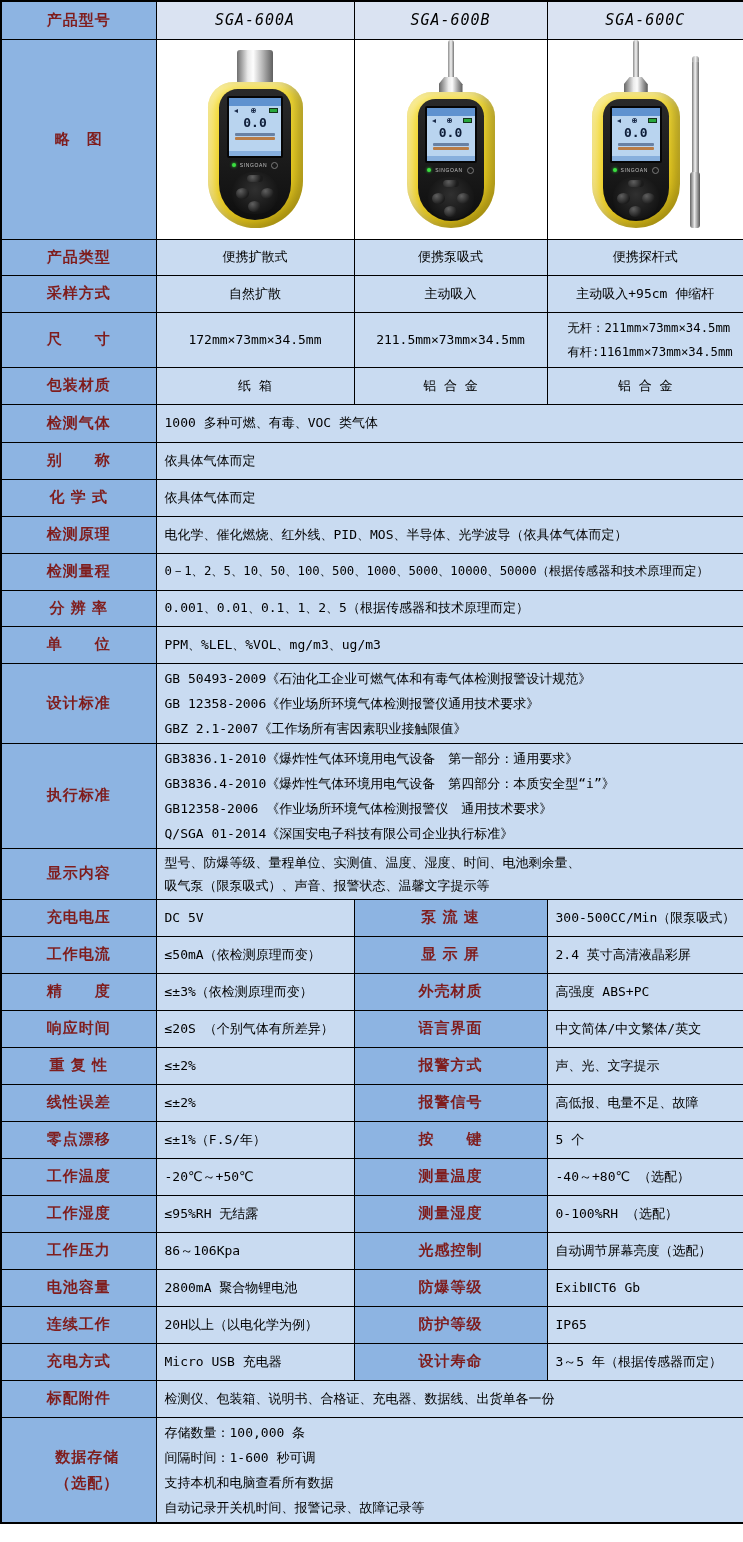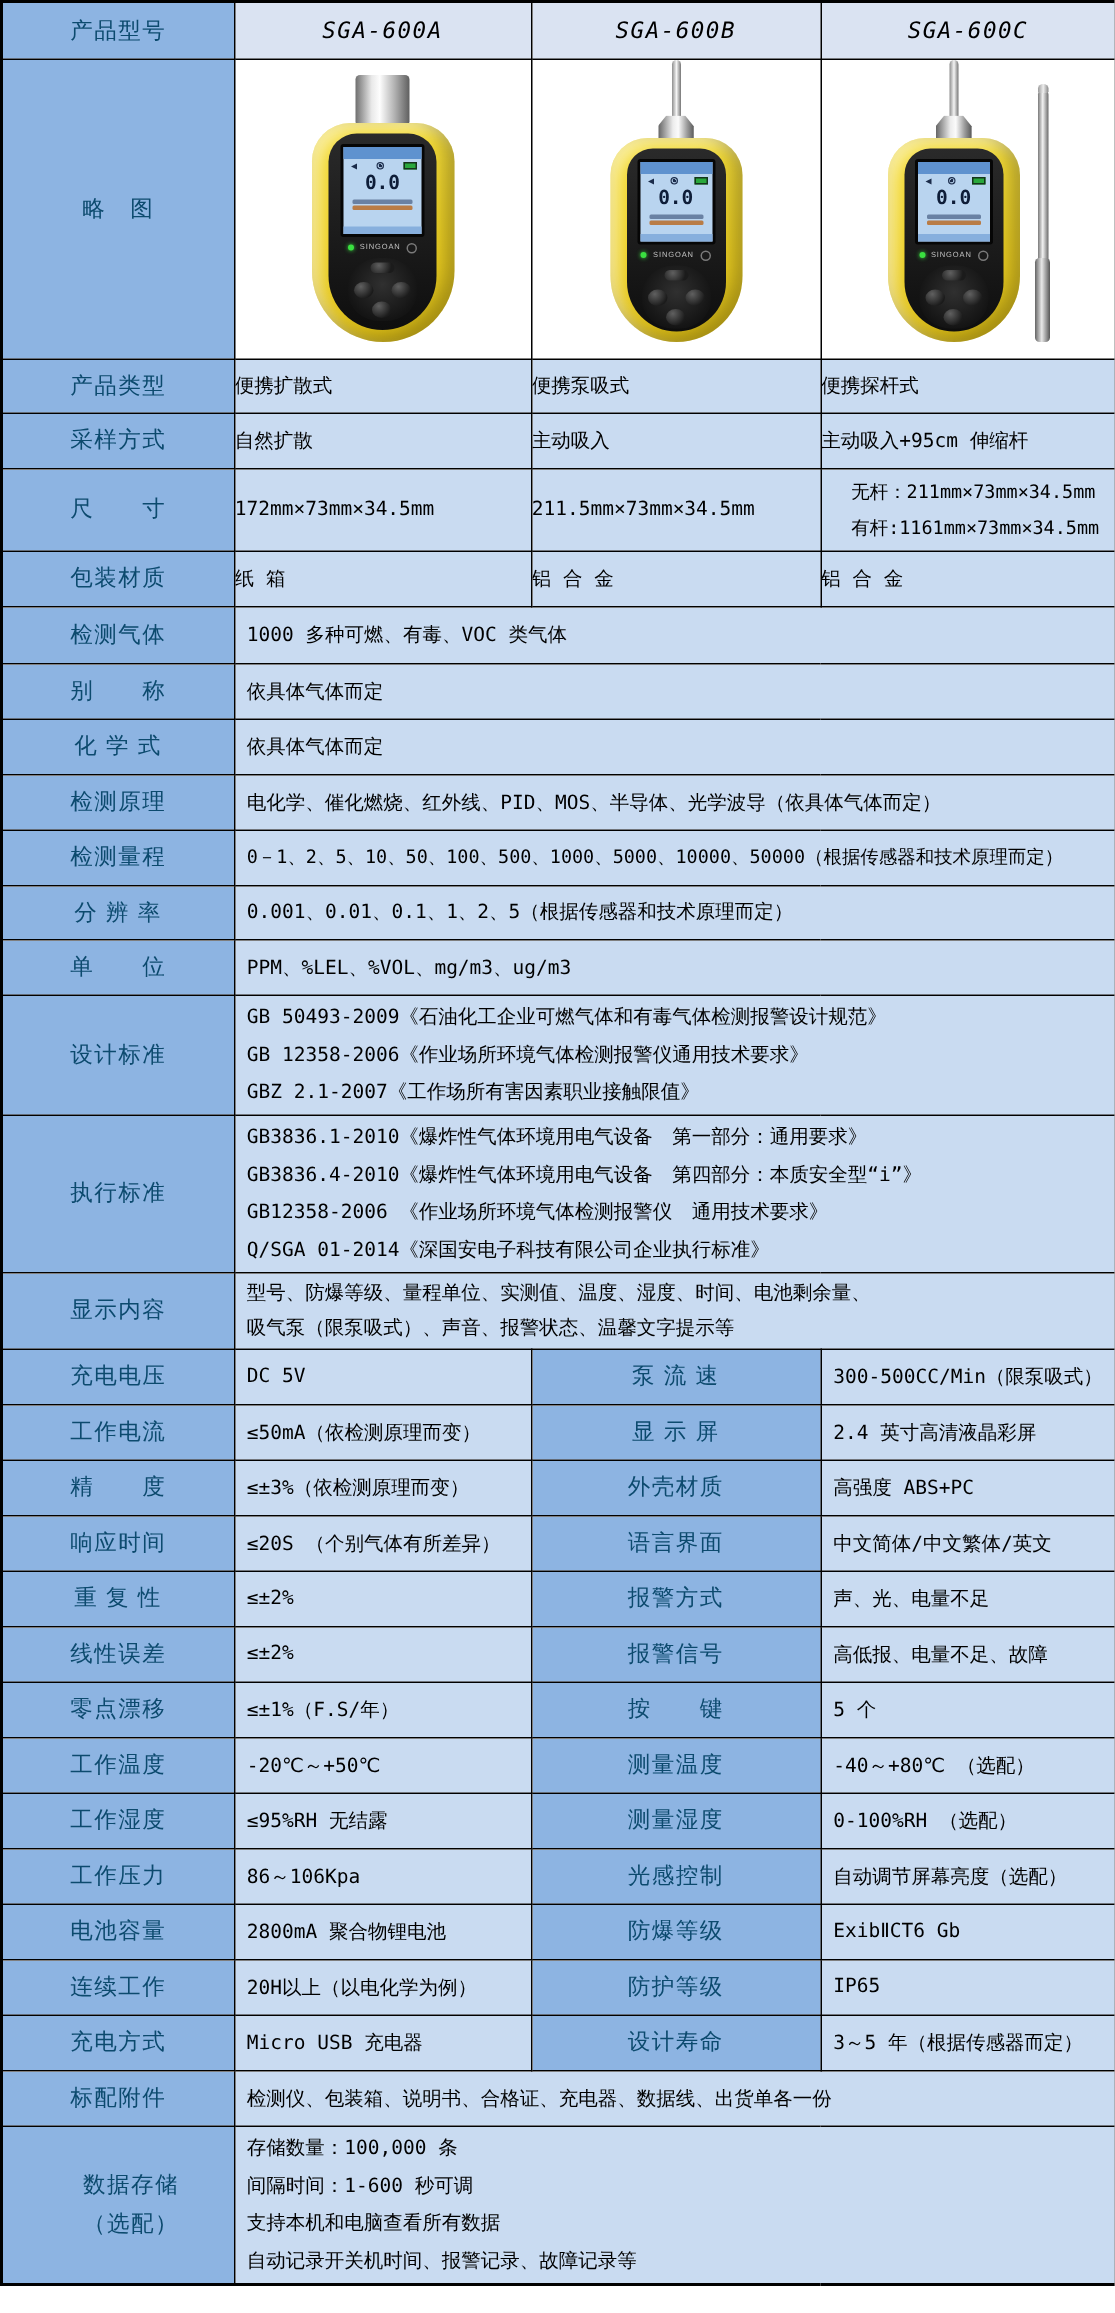--- a/index.html
+++ b/index.html
@@ -1,22 +1,22 @@
 <!DOCTYPE html>
 <html><head>
 <meta charset="utf-8">
 <style>
   html,body{margin:0;padding:0;background:#fff;}
   body{width:743px;font-family:"Liberation Sans",sans-serif;}
   table.spec{border-collapse:collapse;width:743px;table-layout:fixed;border:2px solid #000;}
   td,th{border:1.5px solid #000;padding:0;margin:0;vertical-align:middle;overflow:hidden;}
-  .lbl{background:#8DB4E2;font-weight:normal;font-size:15px;color:#0c4a6e;text-align:center;letter-spacing:1px;}
+  .lbl{background:#8DB4E2;font-weight:bold;font-size:15px;color:#7f1d1d;text-align:center;letter-spacing:1px;}
   .hdr{background:#DAE3F2;font-family:"DejaVu Sans Mono",monospace;font-size:15px;text-align:center;letter-spacing:1px;font-style:italic;}
   .val{background:#C9DBF1;font-family:"DejaVu Sans Mono","DejaVu Sans",monospace;font-size:13px;color:#000;}
-  .vc{}
+  .vc{text-align:center;}
   .vl{text-align:left;padding:2px 8px;}
   .vl div{line-height:25px;white-space:nowrap;}
   .nw{white-space:nowrap;}
   .sz{font-size:12.3px;line-height:24px;padding:2px 20px;}
   .imgcell{background:#fff;}
   .lbl2{line-height:26px;margin-left:17px;}
 
   
   .devwrap{height:198px;display:flex;align-items:flex-end;justify-content:center;gap:12px;padding-bottom:10px;box-sizing:border-box;}
   .dev{display:flex;flex-direction:column;align-items:center;}
@@ -299,21 +299,21 @@
 <tr style="height:37px">
   <td class="lbl">响应时间</td>
   <td class="val vl nw">≤20S （个别气体有所差异）</td>
   <td class="lbl">语言界面</td>
   <td class="val vl nw">中文简体/中文繁体/英文</td>
 </tr>
 <tr style="height:37px">
   <td class="lbl">重 复 性</td>
   <td class="val vl nw">≤±2%</td>
   <td class="lbl">报警方式</td>
-  <td class="val vl nw">声、光、电量不足</td>
+  <td class="val vl nw">声、光、文字提示</td>
 </tr>
 <tr style="height:37px">
   <td class="lbl">线性误差</td>
   <td class="val vl nw">≤±2%</td>
   <td class="lbl">报警信号</td>
   <td class="val vl nw">高低报、电量不足、故障</td>
 </tr>
 <tr style="height:37px">
   <td class="lbl">零点漂移</td>
   <td class="val vl nw">≤±1%（F.S/年）</td>

